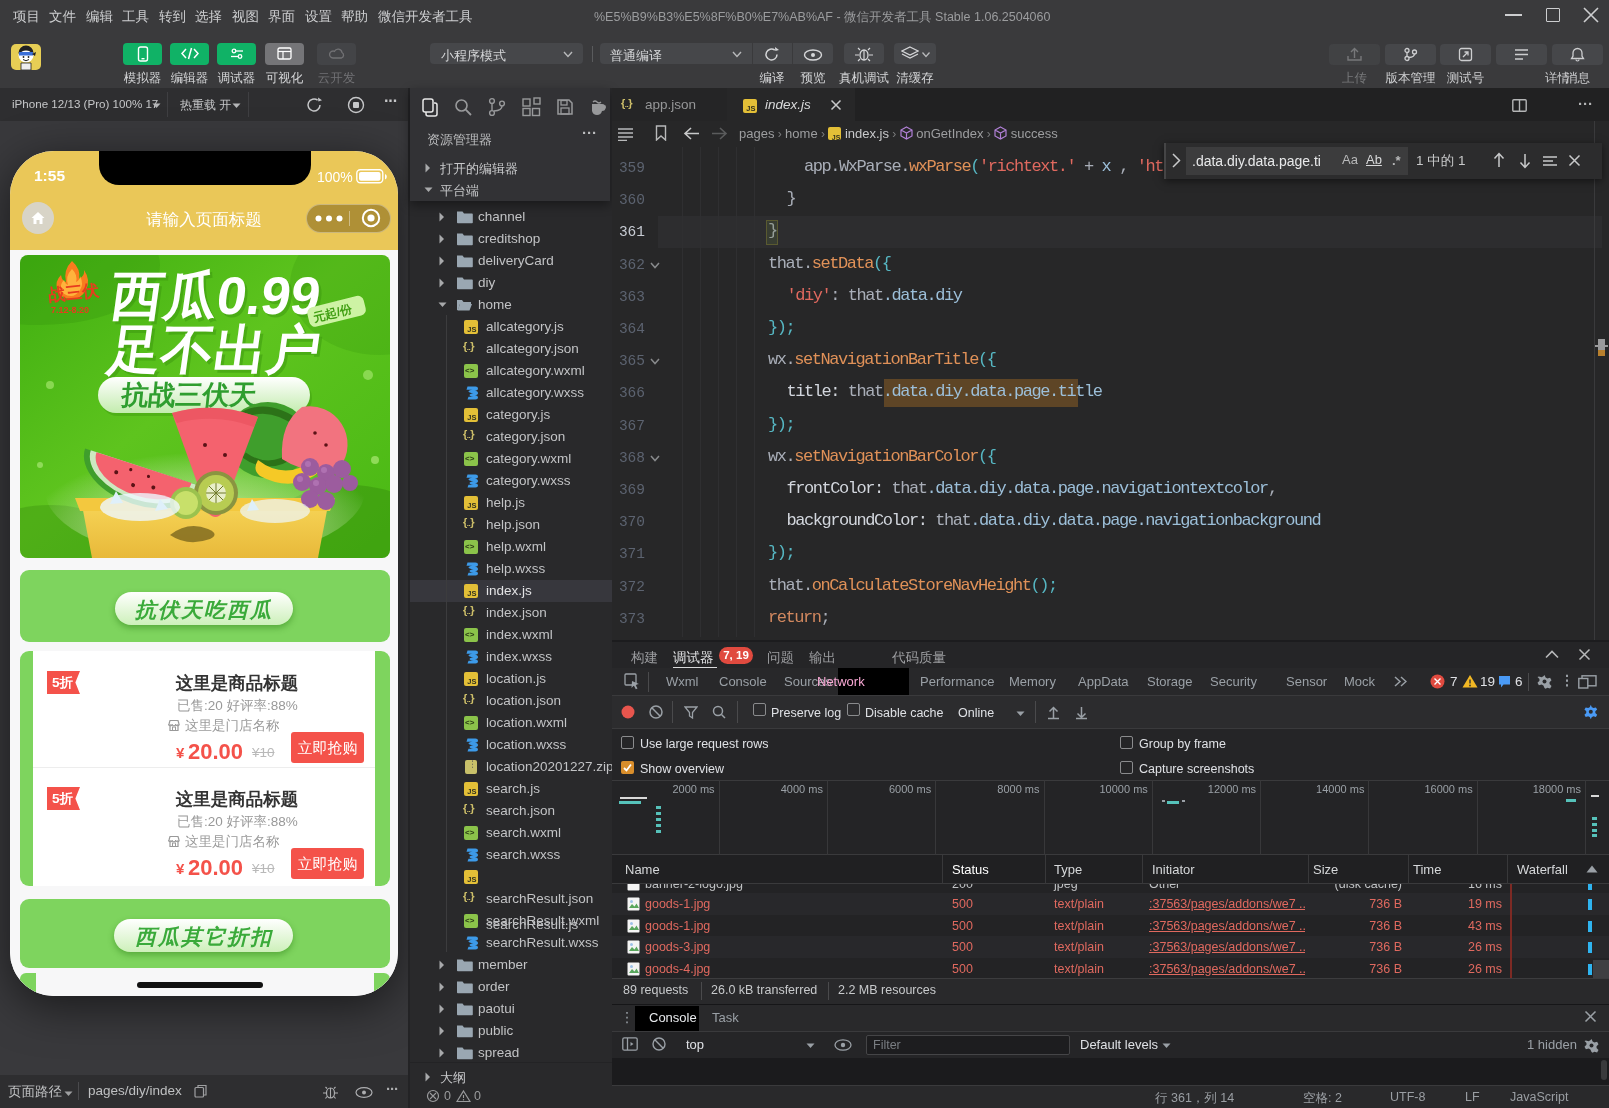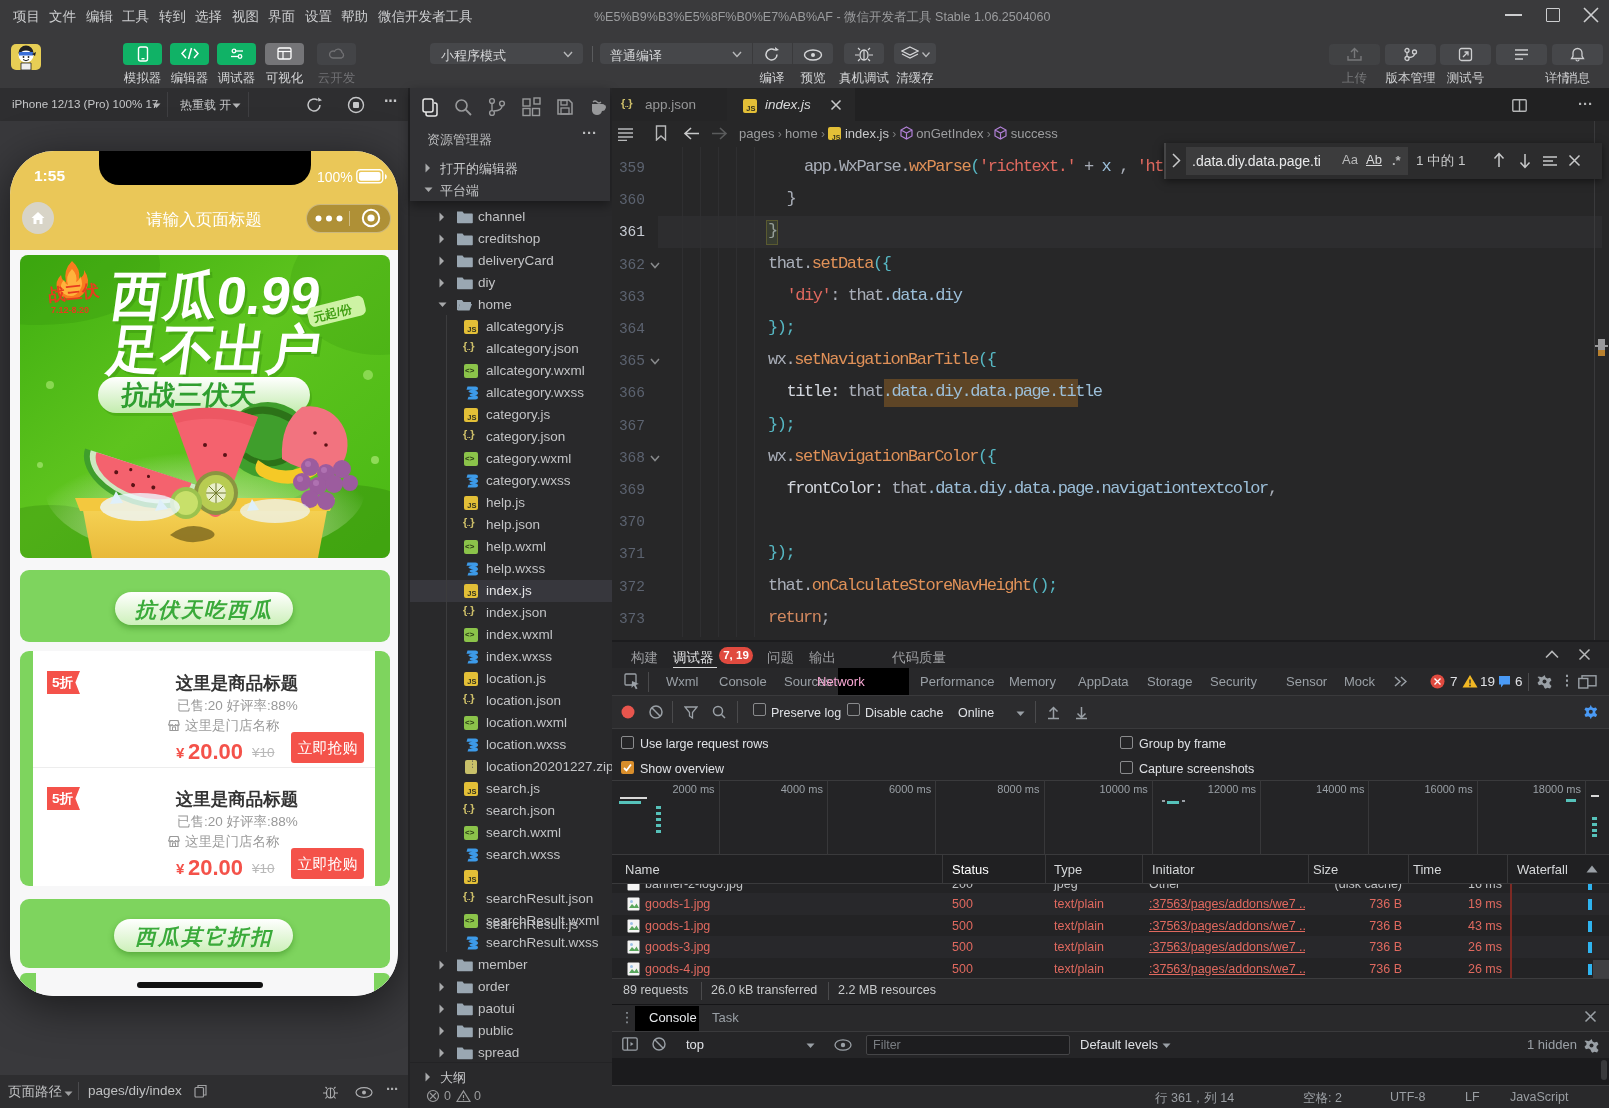--- a/index.html
+++ b/index.html
@@ -660,20 +660,21 @@
 <div class="mono" style="position:absolute;left:768px;top:350.2px;font-size:17px;letter-spacing:-1.45px;white-space:pre;"><span style="color:#a9aeb8">wx.</span><span style="color:#e09158">setNavigationBarTitle</span><span style="color:#56b6c2">({</span></div>
 <div class="mono" style="position:absolute;left:612px;top:385.4px;width:33px;text-align:right;font-size:14.5px;color:#5c6370;">366</div>
 <div class="mono" style="position:absolute;left:786.5px;top:382.4px;font-size:17px;letter-spacing:-1.45px;white-space:pre;"><span style="color:#d2d6dd">title: </span><span style="color:#a9aeb8">that</span><span style="color:#9cbfd9">.data.diy.data.page.title</span></div>
 <div class="mono" style="position:absolute;left:612px;top:417.6px;width:33px;text-align:right;font-size:14.5px;color:#5c6370;">367</div>
 <div class="mono" style="position:absolute;left:768px;top:414.6px;font-size:17px;letter-spacing:-1.45px;white-space:pre;"><span style="color:#56b6c2">});</span></div>
 <div class="mono" style="position:absolute;left:612px;top:449.8px;width:33px;text-align:right;font-size:14.5px;color:#5c6370;">368</div>
 <div class="mono" style="position:absolute;left:768px;top:446.8px;font-size:17px;letter-spacing:-1.45px;white-space:pre;"><span style="color:#a9aeb8">wx.</span><span style="color:#e09158">setNavigationBarColor</span><span style="color:#56b6c2">({</span></div>
 <div class="mono" style="position:absolute;left:612px;top:482.0px;width:33px;text-align:right;font-size:14.5px;color:#5c6370;">369</div>
 <div class="mono" style="position:absolute;left:786.5px;top:479.0px;font-size:17px;letter-spacing:-1.45px;white-space:pre;"><span style="color:#d2d6dd">frontColor: </span><span style="color:#a9aeb8">that</span><span style="color:#9cbfd9">.data.diy.data.page.navigationtextcolor</span><span style="color:#a9aeb8">,</span></div>
 <div class="mono" style="position:absolute;left:612px;top:514.2px;width:33px;text-align:right;font-size:14.5px;color:#5c6370;">370</div>
+<div class="mono" style="position:absolute;left:786.5px;top:511.2px;font-size:17px;letter-spacing:-1.45px;white-space:pre;"><span style="color:#d2d6dd">backgroundColor: </span><span style="color:#a9aeb8">that</span><span style="color:#9cbfd9">.data.diy.data.page.navigationbackground</span></div>
 <div class="mono" style="position:absolute;left:612px;top:546.4px;width:33px;text-align:right;font-size:14.5px;color:#5c6370;">371</div>
 <div class="mono" style="position:absolute;left:768px;top:543.4px;font-size:17px;letter-spacing:-1.45px;white-space:pre;"><span style="color:#56b6c2">});</span></div>
 <div class="mono" style="position:absolute;left:612px;top:578.6px;width:33px;text-align:right;font-size:14.5px;color:#5c6370;">372</div>
 <div class="mono" style="position:absolute;left:768px;top:575.6px;font-size:17px;letter-spacing:-1.45px;white-space:pre;"><span style="color:#a9aeb8">that.</span><span style="color:#e09158">onCalculateStoreNavHeight</span><span style="color:#56b6c2">();</span></div>
 <div class="mono" style="position:absolute;left:612px;top:610.8px;width:33px;text-align:right;font-size:14.5px;color:#5c6370;">373</div>
 <div class="mono" style="position:absolute;left:768px;top:607.8px;font-size:17px;letter-spacing:-1.45px;white-space:pre;"><span style="color:#d2885f">return</span><span style="color:#a9aeb8">;</span></div>
 <svg style="position:absolute;left:650px;top:262px" width="10" height="7">
       <path d="M1 1 L5 5.5 L9 1" stroke="#888a8c" stroke-width="1.5" fill="none"></path>
     </svg>
 <svg style="position:absolute;left:650px;top:358px" width="10" height="7">

